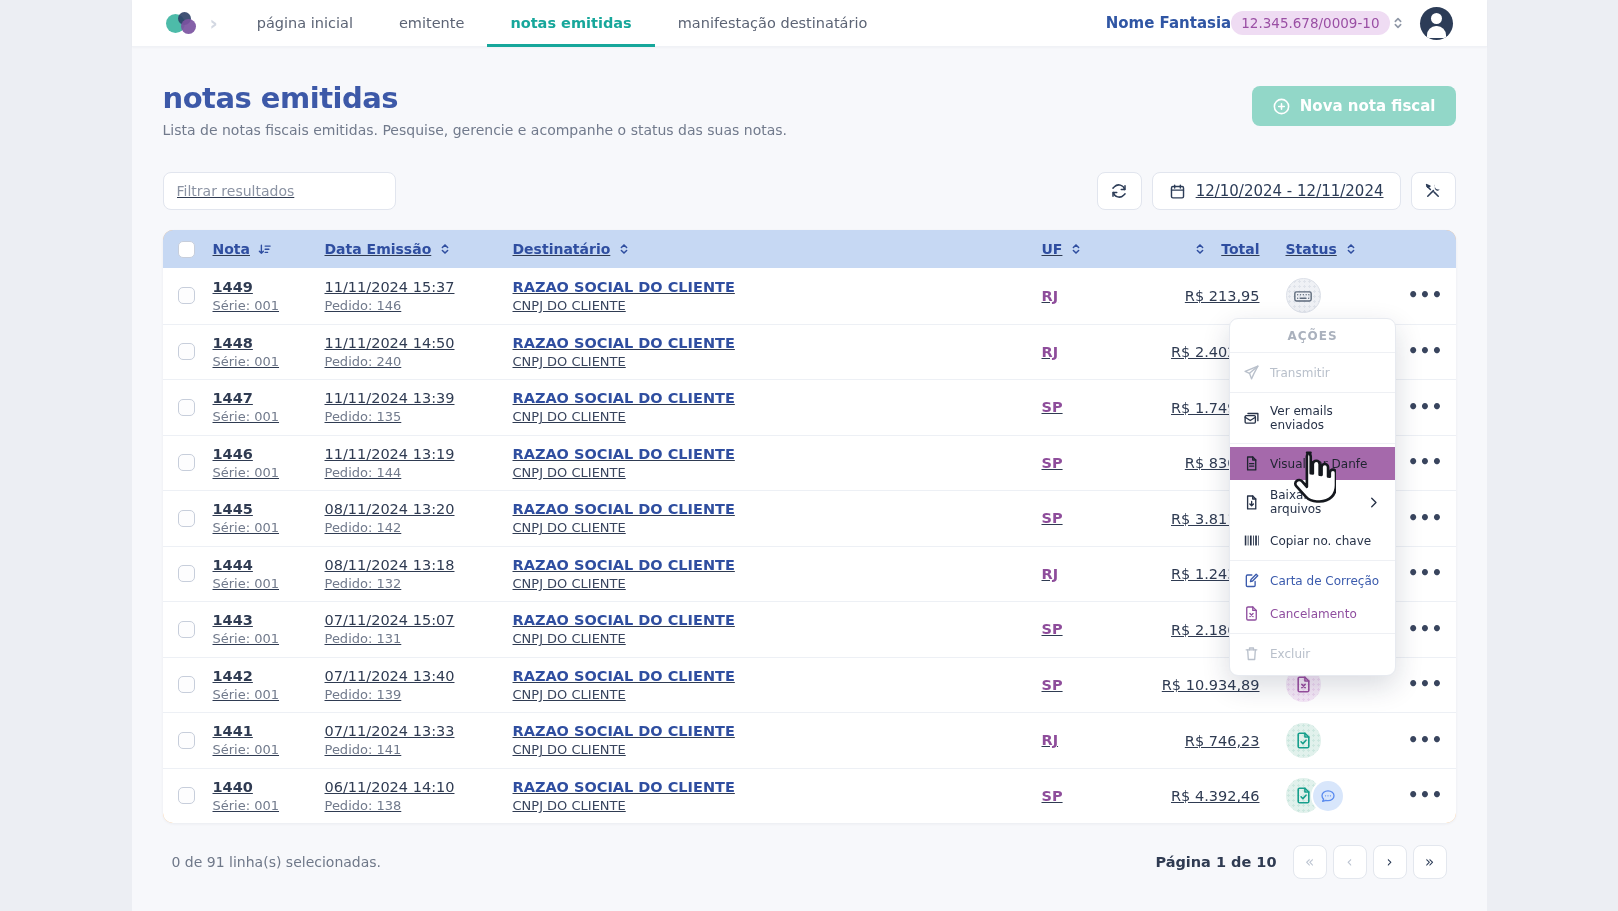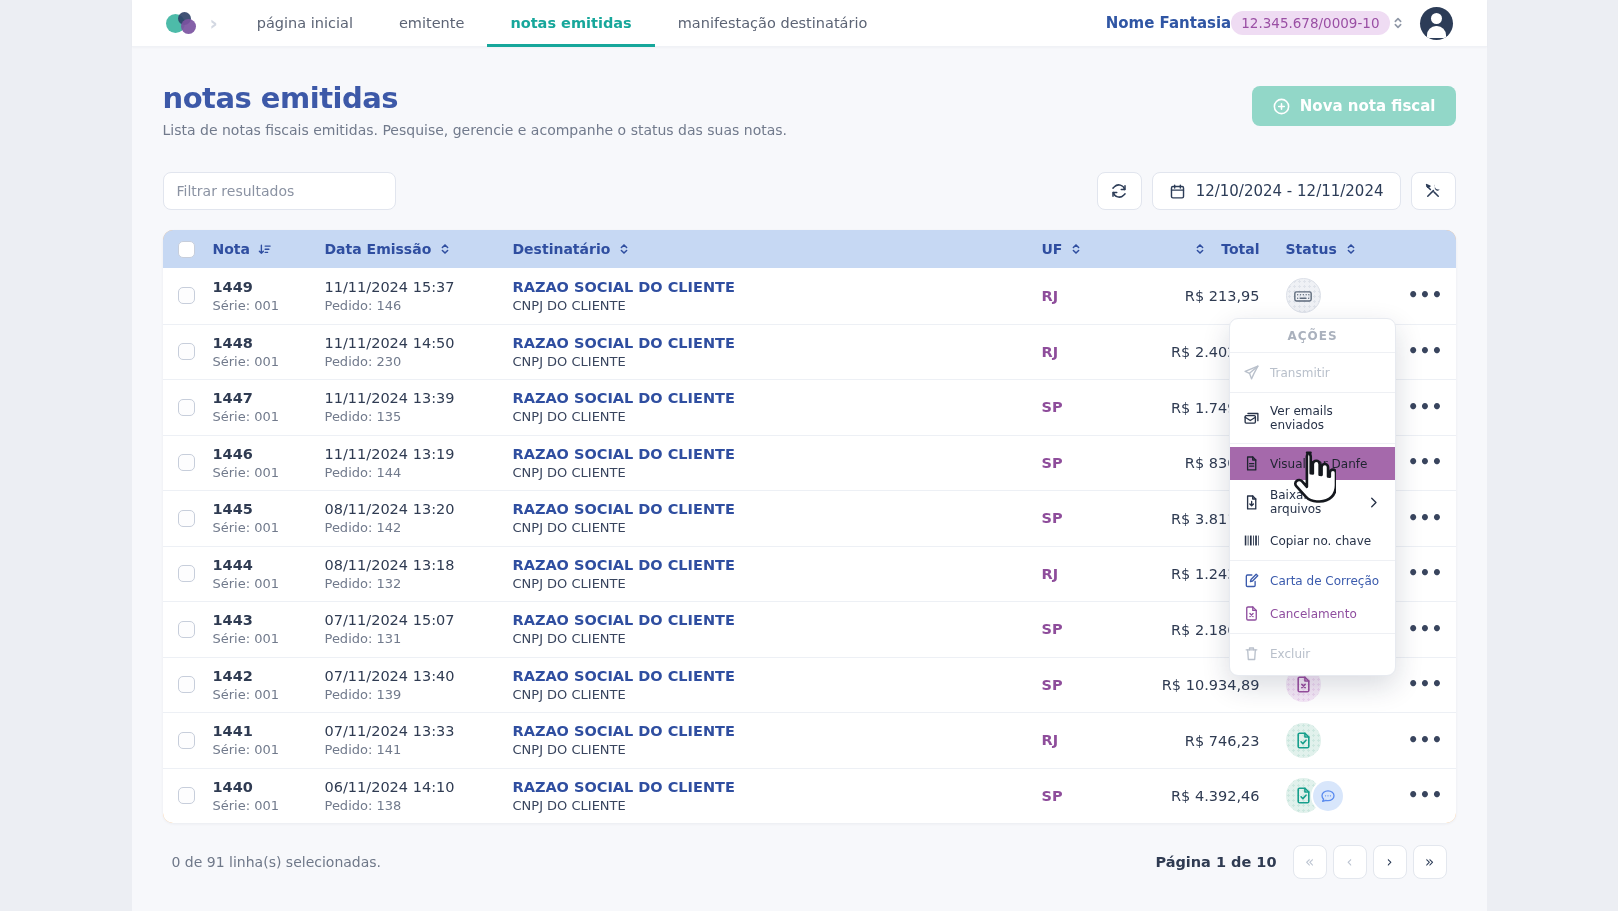--- a/index.html
+++ b/index.html
@@ -49,36 +49,36 @@
   .page-head { display:flex; align-items:flex-start; margin-top:34px; }
   .page-title { color:#3d59a8; font-size:29px; font-weight:bold; letter-spacing:-.5px; }
   .page-sub { color:#717a8c; font-size:14px; margin-top:7px; }
   .btn-new {
     margin-left:auto; margin-top:5px; background:#92d7c8; color:#fff; border:none; cursor:pointer;
     font-family:inherit; font-size:15px; font-weight:bold; border-radius:8px; height:40px; padding:0 20px;
     display:flex; align-items:center; gap:9px;
   }
 
   
-  .toolbar { display:flex; align-items:flex-start; margin-top:34px; }
+  .toolbar { display:flex; align-items:flex-start; margin-top:34px;text-decoration:underline; }
   .filter-input {
     width:233px; height:38px; border:1px solid #e1e5ee; border-radius:8px; background:#fff;
     font-family:inherit; font-size:14px; color:#2f3b52; padding:0 13px; outline:none;
   }
   .filter-input::placeholder { color:#8b93a3; }
   .toolbar-right { margin-left:auto; display:flex; align-items:center; gap:10px; }
   .tb-btn {
     height:38px; background:#fff; border:1px solid #e1e5ee; border-radius:8px; cursor:pointer;
     display:flex; align-items:center; justify-content:center; color:#2c3c57; font-family:inherit;
   }
   .tb-btn.icon-only { width:45px; }
   .date-btn { padding:0 16px; gap:10px; font-size:15px; color:#2c3c57; }
 
   
-  .table-card { margin-top:20px; background:#fdba74; border-radius:10px; overflow:hidden; box-shadow:0 1px 3px rgba(20,30,60,.06); }
+  .table-card { margin-top:20px; background:#fdba74; border-radius:10px; overflow:hidden; box-shadow:0 1px 3px rgba(20,30,60,.06);text-decoration:underline; }
   .t-head, .t-row { display:grid; grid-template-columns:50px 112px 188px 1fr 92px 152px 110px 60px; align-items:center; }
   .t-head { background:#c6d8f3; height:38px; color:#2f4ea0; font-size:14px; font-weight:bold; }
   .t-head .cell { display:flex; align-items:center; gap:7px; }
   .t-row { min-height:55.5px; border-top:1px solid #edf0f5; background:#fff; }
   .t-row:first-of-type { border-top:none; }
   .cell-check { padding-left:15px; }
   .checkbox {
     width:17px; height:17px; border:1.5px solid #c7cedb; border-radius:5px; background:#fdfdfe; cursor:pointer; display:block;
   }
   .cell-total { text-align:right; padding-right:26px; justify-content:flex-end; }
@@ -334,21 +334,21 @@
           <div class="t-row">
     <div class="cell cell-check">
               <span class="checkbox"></span>
             </div>
     <div class="two-line">
       <div class="l1">1448</div>
       <div class="l2">Série: 001</div>
     </div>
     <div class="two-line">
       <div class="l1" style="font-weight:500">11/11/2024 14:50</div>
-      <div class="l2">Pedido: 230</div>
+      <div class="l2">Pedido: 240</div>
     </div>
     <div class="two-line cell-dest">
       <div class="l1">RAZAO SOCIAL DO CLIENTE</div>
       <div class="l2">CNPJ DO CLIENTE</div>
     </div>
     <div class="uf">RJ</div>
     <div class="cell-total"><span class="total-val">R$ 2.402,37</span></div>
     <div class="status-wrap"></div>
     <div style="text-align:center"><button class="more-btn">•••</button></div>
           </div>

